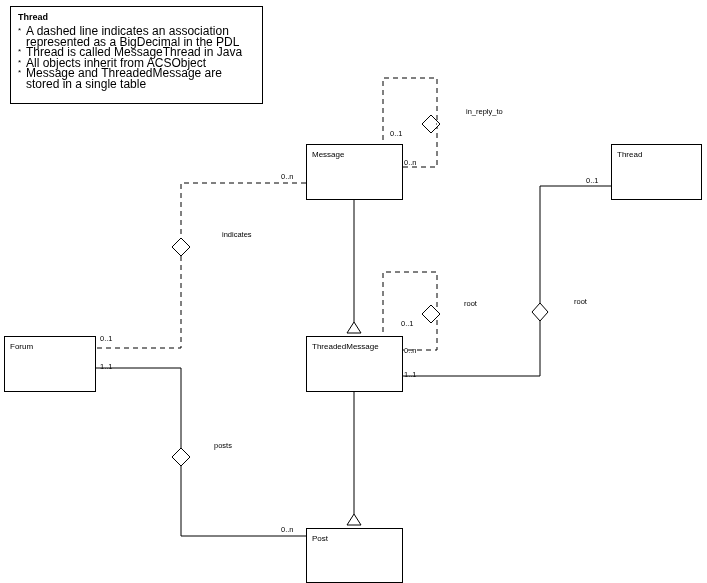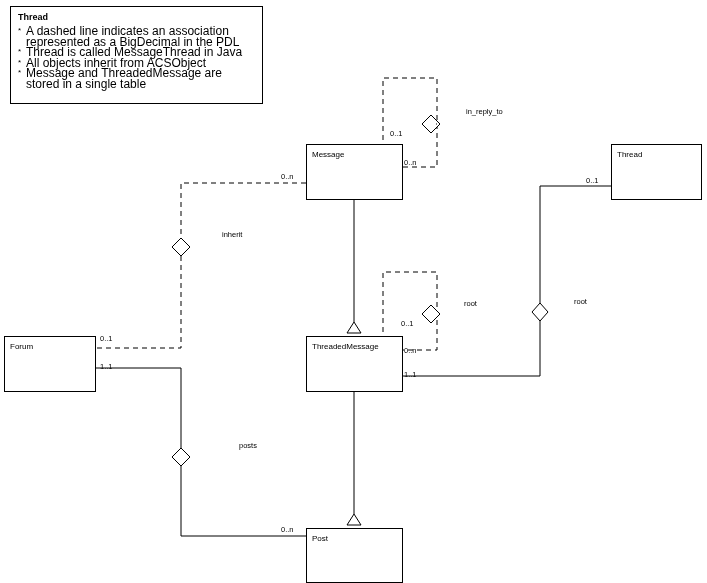--- a/index.html
+++ b/index.html
@@ -161,24 +161,24 @@
 
   <div class="cls-box" style="left:306px; top:336px; width:97px; height:56px;">
     <span class="cls-name">ThreadedMessage</span>
   </div>
 
   <div class="cls-box" style="left:306px; top:528px; width:97px; height:55px;">
     <span class="cls-name">Post</span>
   </div>
 
   <span class="role-label" style="left:434px; top:107px;">in_reply_to</span>
-  <span class="role-label" style="left:190px; top:230px;">inherit</span>
+  <span class="role-label" style="left:190px; top:230px;">indicates</span>
   <span class="role-label" style="left:432px; top:299px;">root</span>
   <span class="role-label" style="left:542px; top:297px;">root</span>
-  <span class="role-label" style="left:207px; top:441px;text-align:center;">posts</span>
+  <span class="role-label" style="left:182px; top:441px;text-align:center;">posts</span>
 
   <span class="edge-label" style="left:390px; top:129px;">0..1</span>
   <span class="edge-label" style="left:404px; top:158px;">0..n</span>
   <span class="edge-label" style="left:281px; top:172px;">0..n</span>
   <span class="edge-label" style="left:100px; top:334px;">0..1</span>
   <span class="edge-label" style="left:100px; top:362px;">1..1</span>
   <span class="edge-label" style="left:281px; top:525px;">0..n</span>
   <span class="edge-label" style="left:401px; top:319px;">0..1</span>
   <span class="edge-label" style="left:404px; top:346px;">0..n</span>
   <span class="edge-label" style="left:404px; top:370px;">1..1</span>

